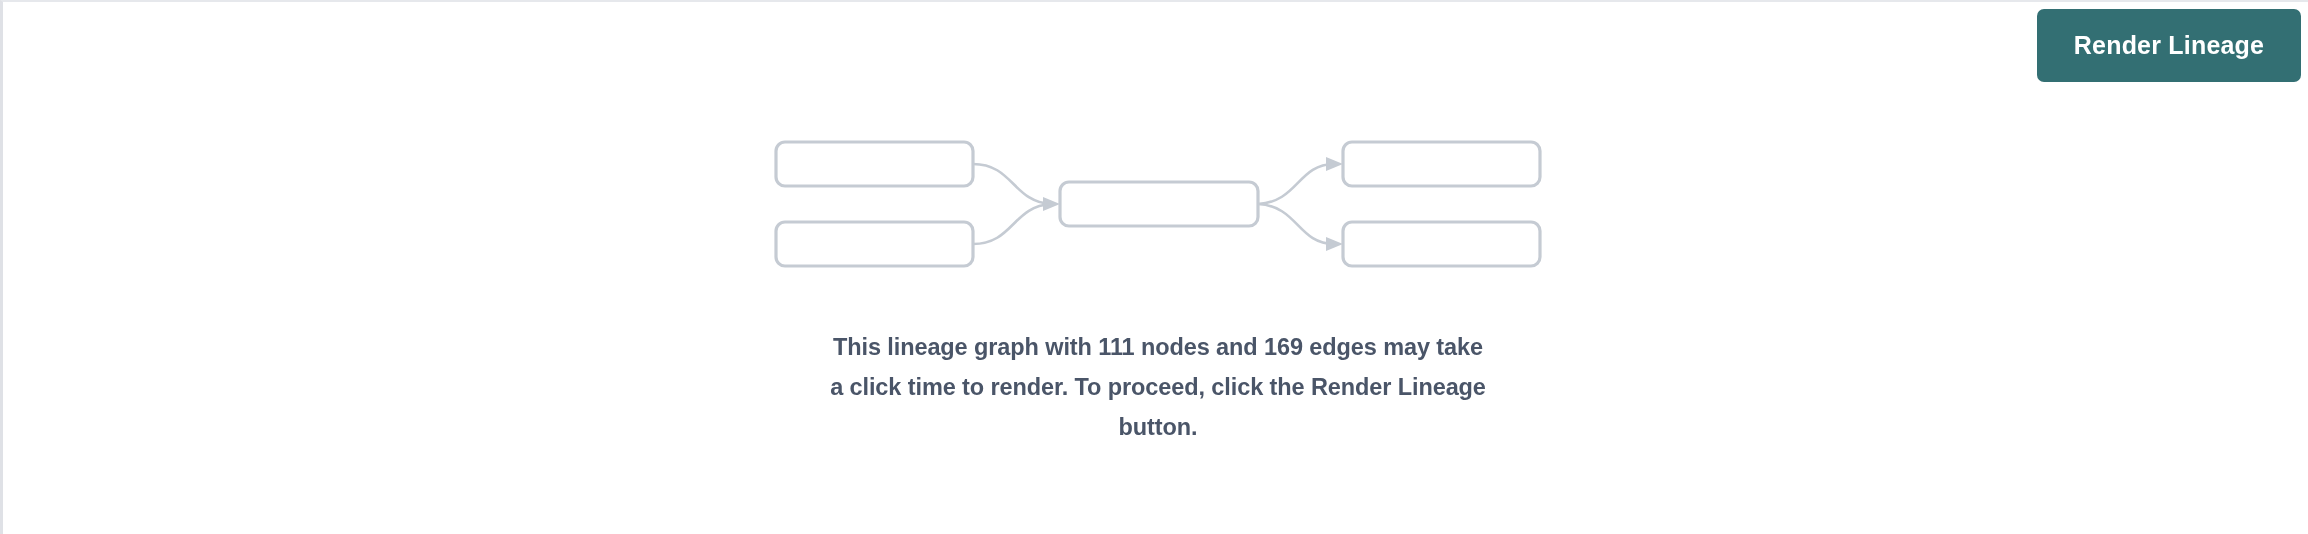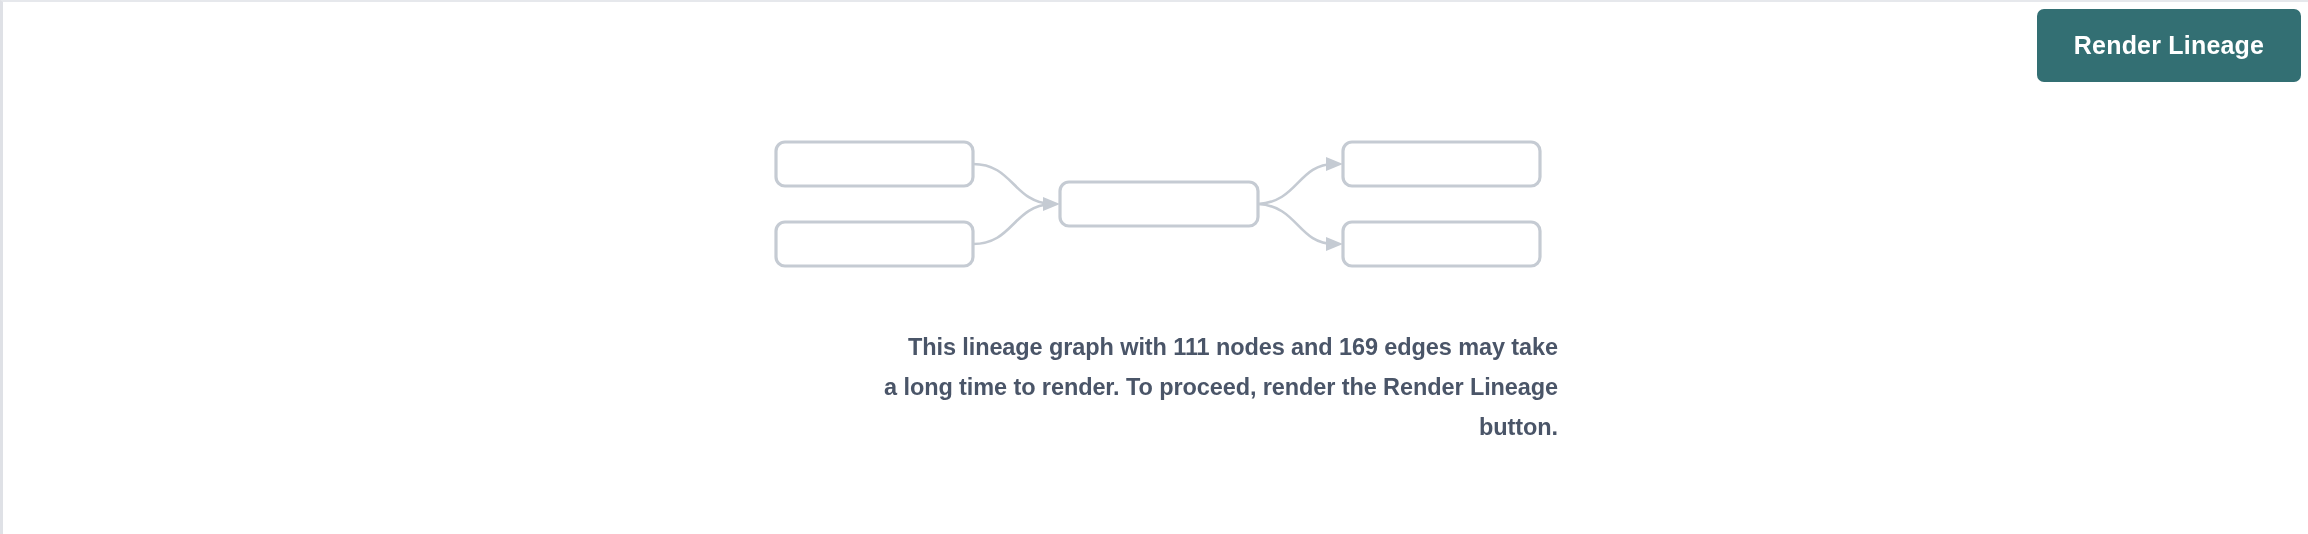--- a/index.html
+++ b/index.html
@@ -70,21 +70,21 @@
   .edge-head {
     fill: #c5cbd3;
   }
 
   
   .message {
     position: absolute;
     left: 755px;
     top: 325px;
     width: 800px;
-    text-align: right;
+    text-align: center;
     font-family: "Liberation Sans", sans-serif;
     font-size: 23.5px;
     font-weight: bold;
     line-height: 40px;
     color: #4a5568;
     letter-spacing: -0.1px;
   }
 </style>
 </head>
 <body>
@@ -114,19 +114,19 @@
       <rect class="node-rect" x="773" y="140" width="197" height="44" rx="9" ry="9"></rect>
       <rect class="node-rect" x="773" y="220" width="197" height="44" rx="9" ry="9"></rect>
       <rect class="node-rect" x="1057" y="180" width="198" height="44" rx="9" ry="9"></rect>
       <rect class="node-rect" x="1340" y="140" width="197" height="44" rx="9" ry="9"></rect>
       <rect class="node-rect" x="1340" y="220" width="197" height="44" rx="9" ry="9"></rect>
     </svg>
   </div>
 
   <div class="message">
     <div>This lineage graph with 111 nodes and 169 edges may take</div>
-    <div>a long time to render. To proceed, render the Render Lineage</div>
+    <div>a click time to render. To proceed, click the Render Lineage</div>
     <div>button.</div>
   </div>
 
   <button class="render-btn">Render Lineage</button>
 
 </div>
 
 </body></html>

